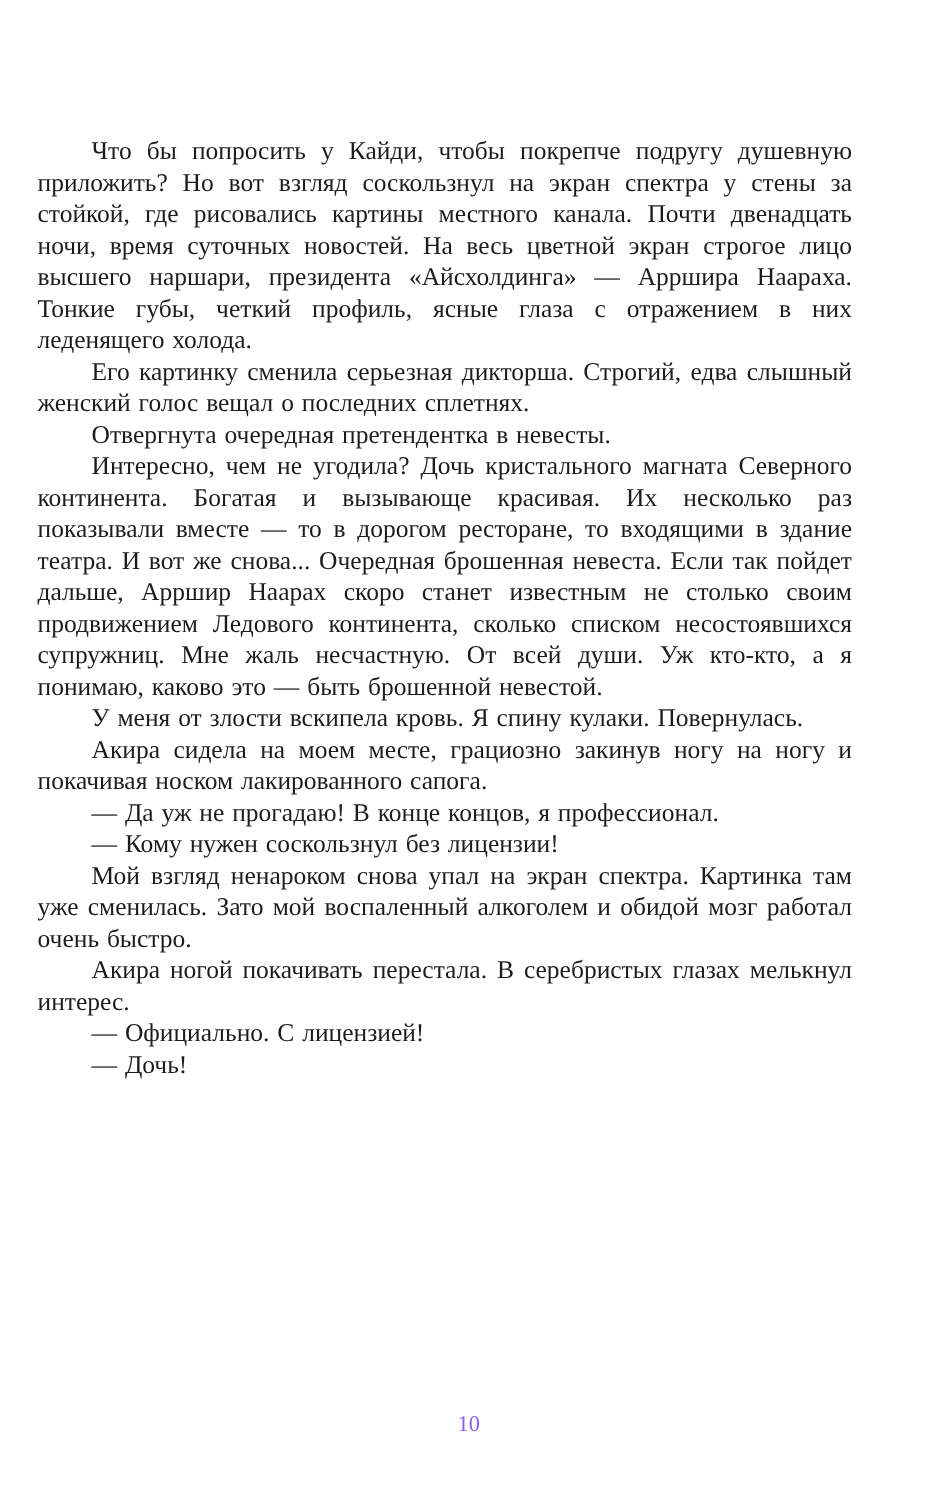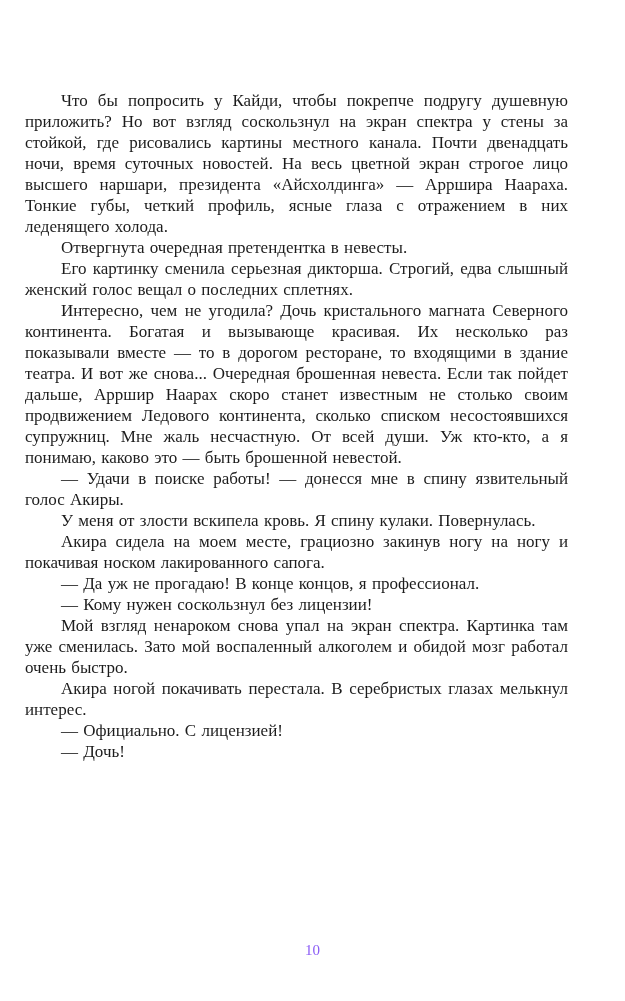--- a/index.html
+++ b/index.html
@@ -36,24 +36,23 @@
     font-size: 15px;
     color: #8b5cf6;
   }
 </style>
 </head>
 <body>
 
 <div class="book-page">
   <div class="text-block" id="text-block">
       <p>Что бы попросить у Кайди, чтобы покрепче подругу душевную приложить? Но вот взгляд соскользнул на экран спектра у стены за стойкой, где рисовались картины местного канала. Почти двенадцать ночи, время суточных новостей. На весь цветной экран строгое лицо высшего наршари, президента «Айсхолдинга» — Арршира Наараха. Тонкие губы, четкий профиль, ясные глаза с отражением в них леденящего холода.</p>
+      <p>Его картинку сменила серьезная дикторша. Строгий, едва слышный женский голос вещал о последних сплетнях.</p>
       <p>Отвергнута очередная претендентка в невесты.</p>
-      <p>Его картинку сменила серьезная дикторша. Строгий, едва слышный женский голос вещал о последних сплетнях.</p>
       <p>Интересно, чем не угодила? Дочь кристального магната Северного континента. Богатая и вызывающе красивая. Их несколько раз показывали вместе — то в дорогом ресторане, то входящими в здание театра. И вот же снова... Очередная брошенная невеста. Если так пойдет дальше, Арршир Наарах скоро станет известным не столько своим продвижением Ледового континента, сколько списком несостоявшихся супружниц. Мне жаль несчастную. От всей души. Уж кто-кто, а я понимаю, каково это — быть брошенной невестой.</p>
-      <p>— Удачи в поиске работы! — донесся мне в спину язвительный голос Акиры.</p>
       <p>У меня от злости вскипела кровь. Я спину кулаки. Повернулась.</p>
       <p>Акира сидела на моем месте, грациозно закинув ногу на ногу и покачивая носком лакированного сапога.</p>
       <p>— Да уж не прогадаю! В конце концов, я профессионал.</p>
       <p>— Кому нужен соскользнул без лицензии!</p>
       <p>Мой взгляд ненароком снова упал на экран спектра. Картинка там уже сменилась. Зато мой воспаленный алкоголем и обидой мозг работал очень быстро.</p>
       <p>Акира ногой покачивать перестала. В серебристых глазах мелькнул интерес.</p>
       <p>— Официально. С лицензией!</p>
       <p>— Дочь!</p>
     </div>
   <div class="page-number">10</div>

